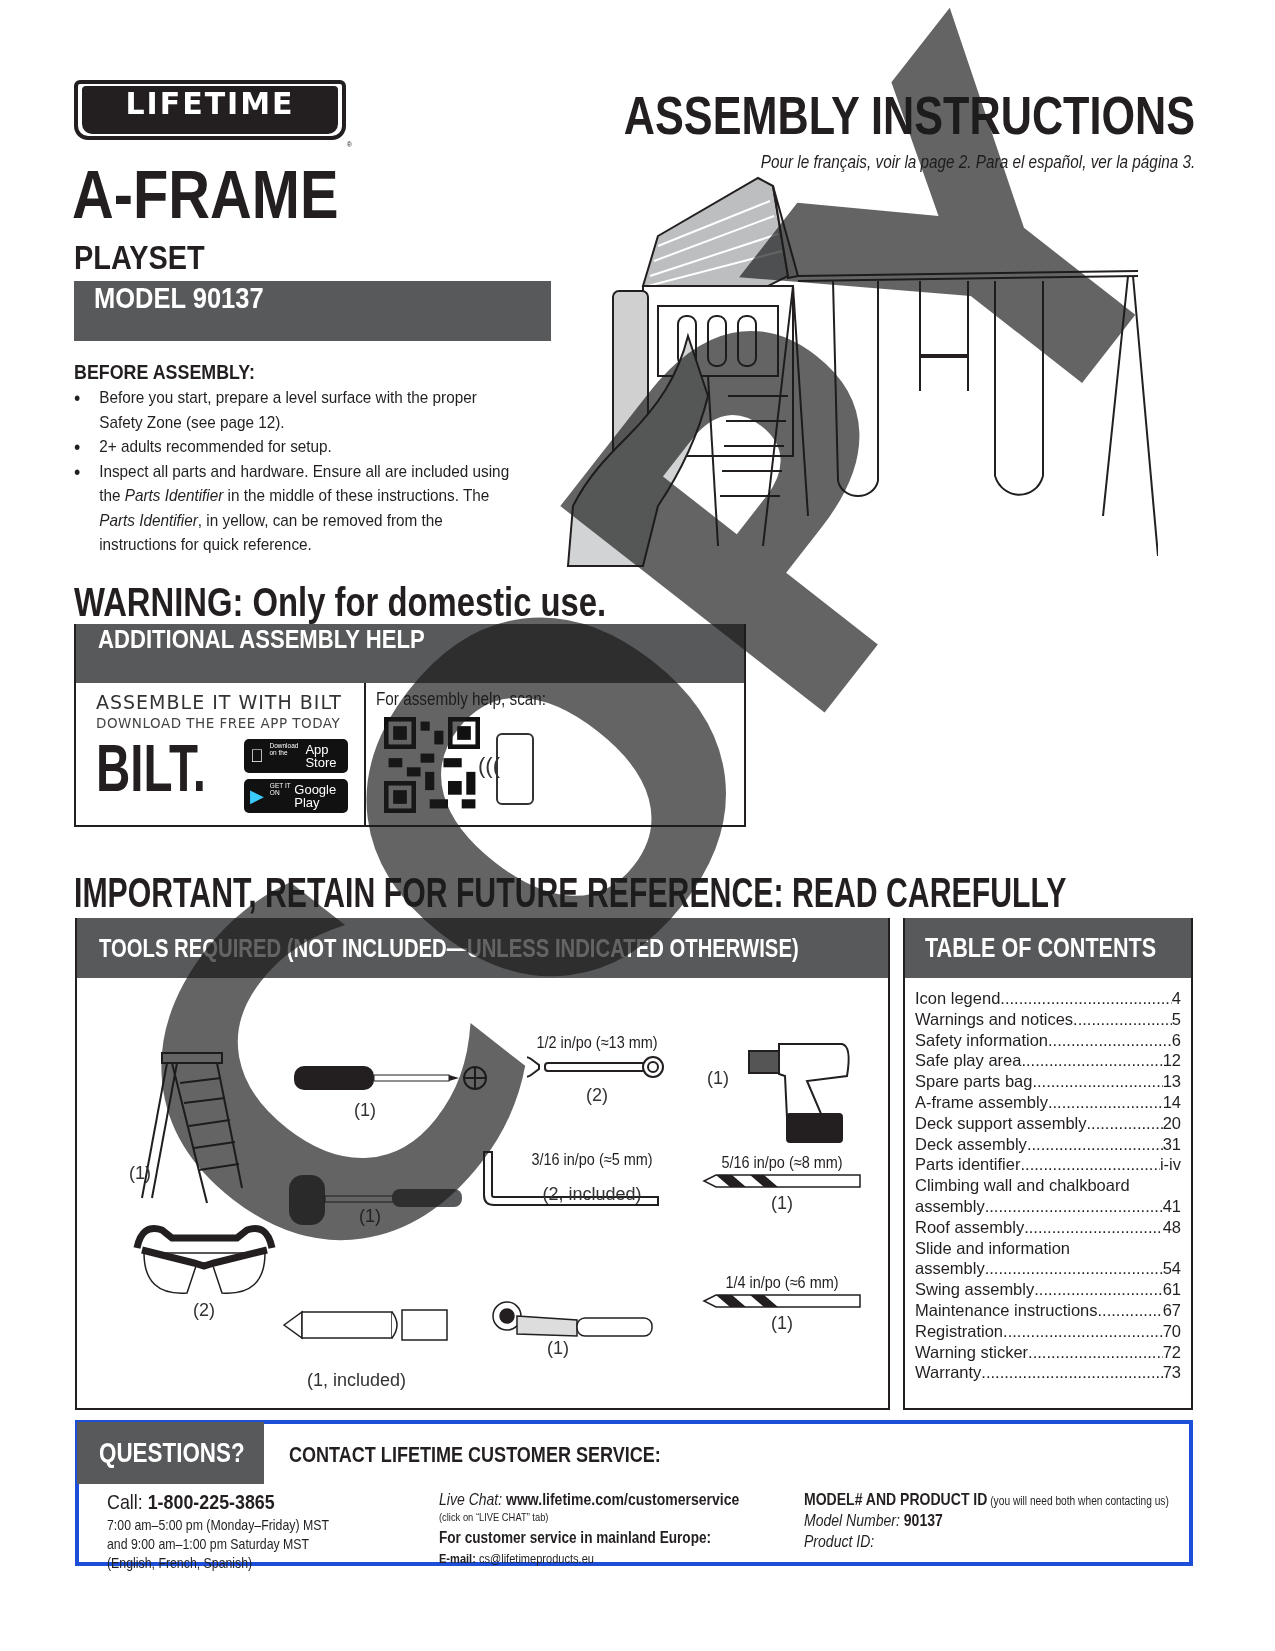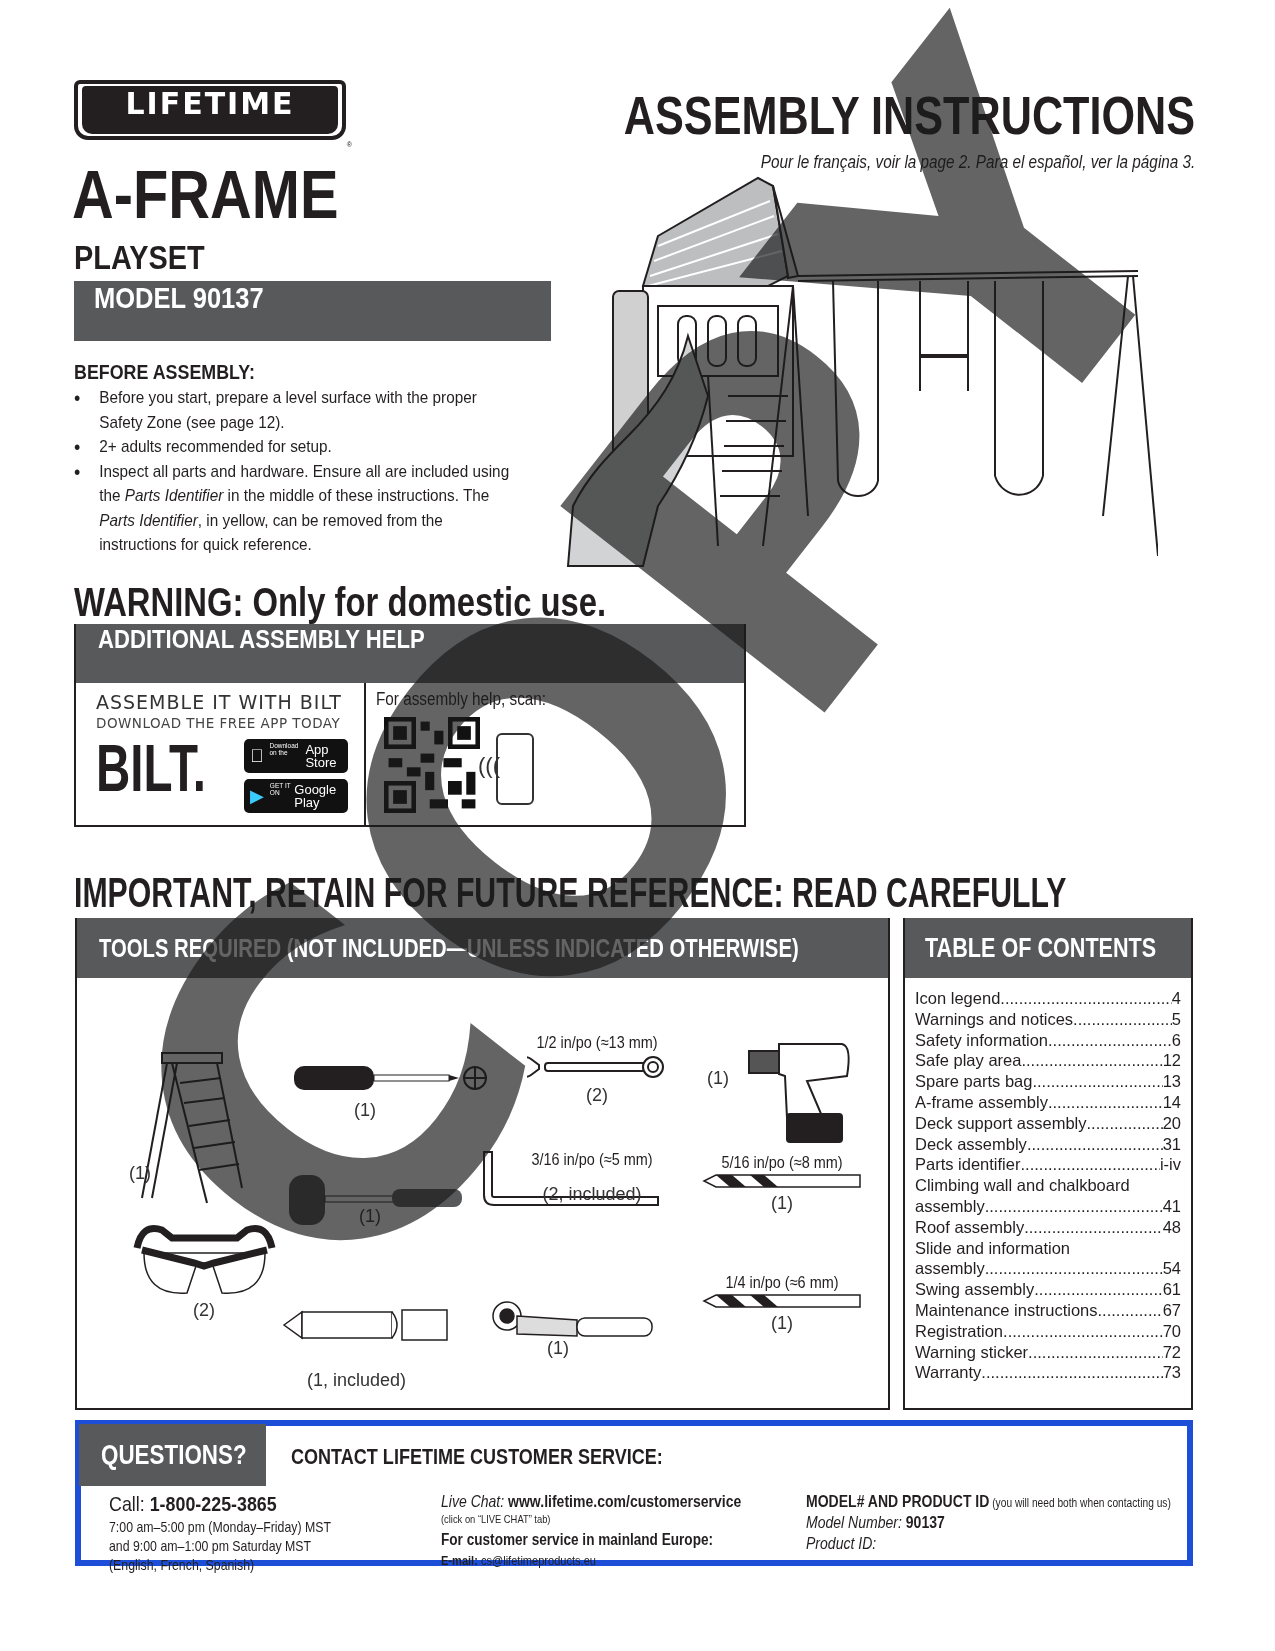--- a/index.html
+++ b/index.html
@@ -69,21 +69,21 @@
   #toc .bar{height:60px;display:flex;align-items:center;padding-left:20px}
   #toc .bar span{font-size:27px;font-weight:bold;transform:scaleX(0.8);transform-origin:left center;display:inline-block;white-space:nowrap}
   #toc ol{list-style:none;padding:10px 10px 0 10px}
   #toc li{display:flex;font-size:16.5px;line-height:20.8px;color:#231f20}
   #toc li .lbl{white-space:nowrap}
   #toc li .dots{flex:1;overflow:hidden;white-space:nowrap}
   #toc li .dots::after{content:"........................................................................"}
   #toc li .pg{white-space:nowrap}
 
   
-  #footer{left:75px;top:1420px;width:1118px;height:146px;border:6px solid #1d4ed8}
+  #footer{left:75px;top:1420px;width:1118px;height:146px;border:4px solid #1d4ed8}
   #q-tab{position:absolute;left:-2px;top:-2px;width:187px;height:62px;display:flex;align-items:center;padding-left:22px}
   #q-tab span{font-size:28px;font-weight:bold;transform:scaleX(0.8);transform-origin:left center;display:inline-block}
   #contact-h{position:absolute;left:210px;top:18px;font-size:22px;font-weight:bold;transform:scaleX(0.82);transform-origin:left top;white-space:nowrap}
   .fcol{position:absolute;top:66px}
   .fcol .l{transform:scaleX(0.85);transform-origin:left top;white-space:nowrap}
 
   
   #copy-wm{left:0;top:0;width:1275px;height:1651px;pointer-events:none}
 </style>
 </head>

